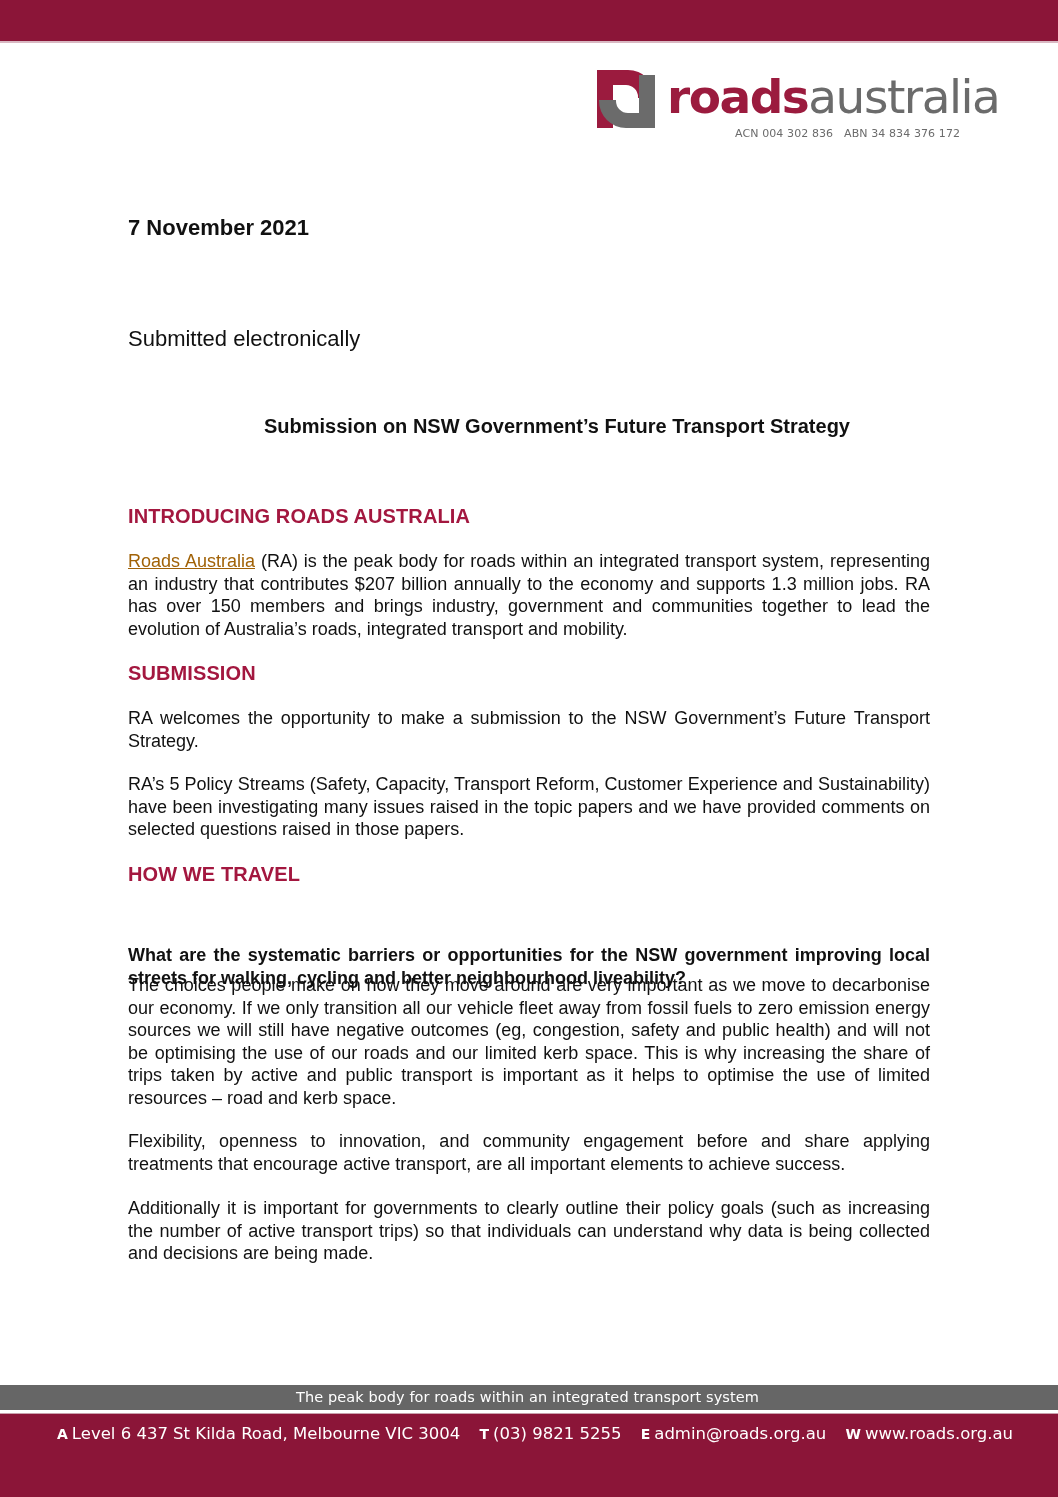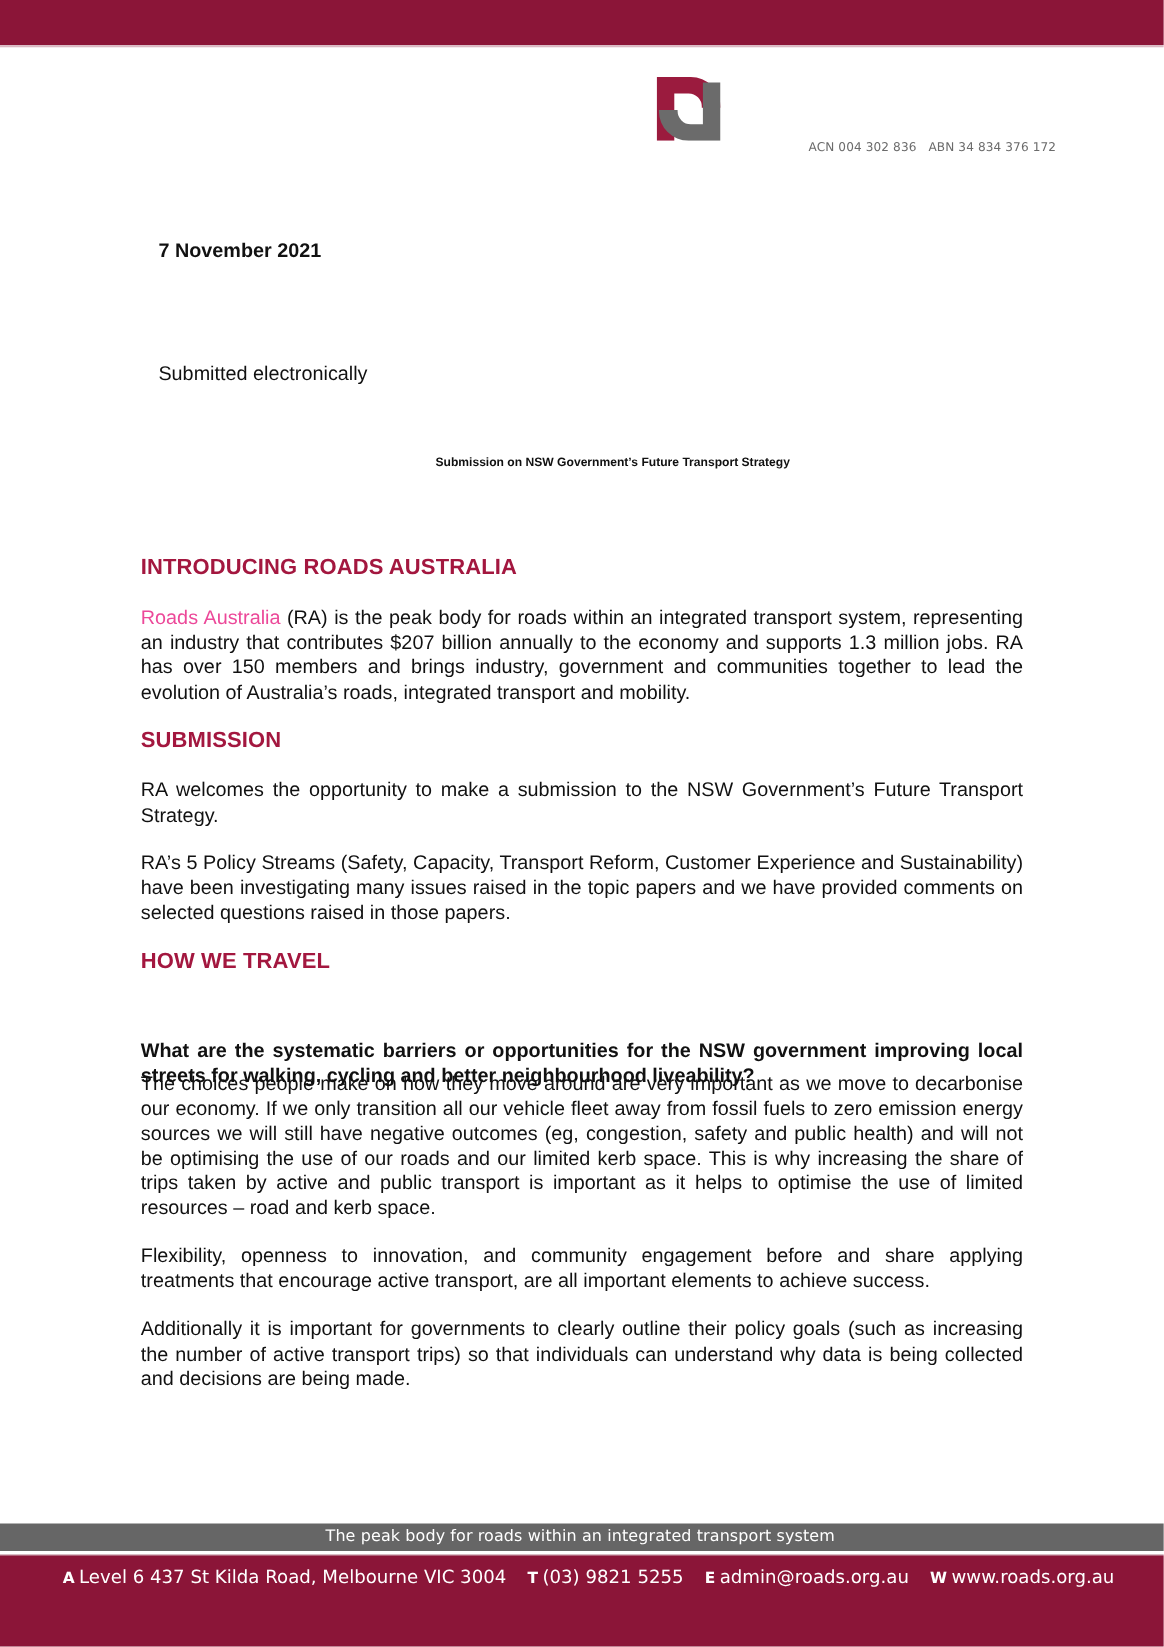--- a/index.html
+++ b/index.html
@@ -9,29 +9,29 @@
     .top-bar { position: absolute; left: 0; top: 0; width: 1058px; height: 41px; background: #8b1538; }
     .top-bar-line { position: absolute; left: 0; top: 41px; width: 1058px; height: 2px; background: #d9b8c2; }
 
     .logo { position: absolute; left: 597px; top: 70px; width: 420px; height: 80px; }
     .logo-mark { position: absolute; left: 0; top: 0; width: 58px; height: 58px; }
     .logo-word { position: absolute; left: 70px; top: -2px; font-family: "DejaVu Sans", sans-serif; font-size: 47px; letter-spacing: -1.5px; line-height: 58px; white-space: nowrap; }
     .logo-roads { color: #9b1b3e; font-weight: bold; }
     .logo-australia { color: #6b6b6b; font-weight: normal; }
     .logo-reg { position: absolute; left: 138px; top: 57px; font-family: "DejaVu Sans", sans-serif; font-size: 11px; color: #6b6b6b; letter-spacing: 0.1px; white-space: pre; }
 
-    .doc { position: absolute; left: 144px; width: 802px; font-size: 18px; line-height: 22.5px; }
+    .doc { position: absolute; left: 128px; width: 802px; font-size: 22px; line-height: 22.5px; }
     .date { top: 217px; font-weight: bold; }
     .submitted { top: 328px; }
-    .doc-title { position: absolute; left: 128px; top: 415px; width: 802px; text-align: center; font-weight: bold; font-size: 11px; padding-left: 56px; }
+    .doc-title { position: absolute; left: 128px; top: 415px; width: 802px; text-align: center; font-weight: bold; font-size: 20px; padding-left: 56px; }
 
     .h { position: absolute; left: 128px; font-weight: bold; color: #a3173f; font-size: 20px; letter-spacing: 0.1px; }
     .p { position: absolute; left: 128px; width: 802px; font-size: 18px; line-height: 22.6px; text-align: justify; }
     .q { font-weight: bold; margin-top: 36px; }
-    .link { color: #ec4899; cursor: pointer; margin-top: 16px; }
+    .link { color: #a16207; text-decoration: underline; cursor: pointer; margin-top: 16px; }
 
     .footer-gray { position: absolute; left: 0; top: 1385px; width: 1058px; height: 25px; background: #666666; }
     .footer-tagline { position: absolute; left: 0; top: 1385px; width: 1055px; height: 25px; line-height: 25px; text-align: center; padding-left: 0; font-family: "DejaVu Sans", sans-serif; font-size: 14.5px; color: #ffffff; letter-spacing: 0.1px; }
     .footer-gap { position: absolute; left: 0; top: 1410px; width: 1058px; height: 4px; background: #ffffff; }
     .footer-gap-line { position: absolute; left: 0; top: 1413px; width: 1058px; height: 1px; background: #c9a0ac; }
     .footer-maroon { position: absolute; left: 0; top: 1414px; width: 1058px; height: 83px; background: #8b1538; }
     .footer-contact { position: absolute; left: 57px; top: 1423px; font-family: "DejaVu Sans", sans-serif; font-size: 16.5px; color: #ffffff; white-space: nowrap; line-height: 22px; text-align: right; }
     .footer-contact .k { font-weight: bold; font-size: 14px; margin-right: 4px; }
     .footer-contact .gap { display: inline-block; width: 14px; }
   </style>
@@ -41,20 +41,21 @@
 <div class="top-bar"></div>
 <div class="top-bar-line"></div>
 
 <div class="logo">
   <svg class="logo-mark" viewBox="0 0 58 58" width="58" height="58">
 
     <path d="M0 0 H31 A27 27 0 0 1 58 27 V28 H41 V27 A12 12 0 0 0 29 15 H16 V58 H0 Z" fill="#9b1b3e"></path>
 
     <path d="M58 5 V58 H29 A27 27 0 0 1 2 31 V30 H19 V31 A12 12 0 0 0 31 43 H42 V5 Z" fill="#6b6b6b"></path>
   </svg>
+  <div class="logo-word"><span class="logo-roads">roads</span><span class="logo-australia">australia</span></div>
   <div class="logo-reg">ACN 004 302 836   ABN 34 834 376 172</div>
 </div>
 
 <div class="doc date">7 November 2021</div>
 <div class="doc submitted">Submitted electronically</div>
 <div class="doc-title">Submission on NSW Government’s Future Transport Strategy</div>
 
 <div class="h" style="top:505px;">INTRODUCING ROADS AUSTRALIA</div>
 <div class="p" style="top:550px;"><a class="link">Roads Australia</a><span> (RA) is the peak body for roads within an integrated transport system, representing an industry that contributes $207 billion annually to the economy and supports 1.3 million jobs. RA has over 150 members and brings industry, government and communities together to lead the evolution of Australia’s roads, integrated transport and mobility.</span></div>
 

